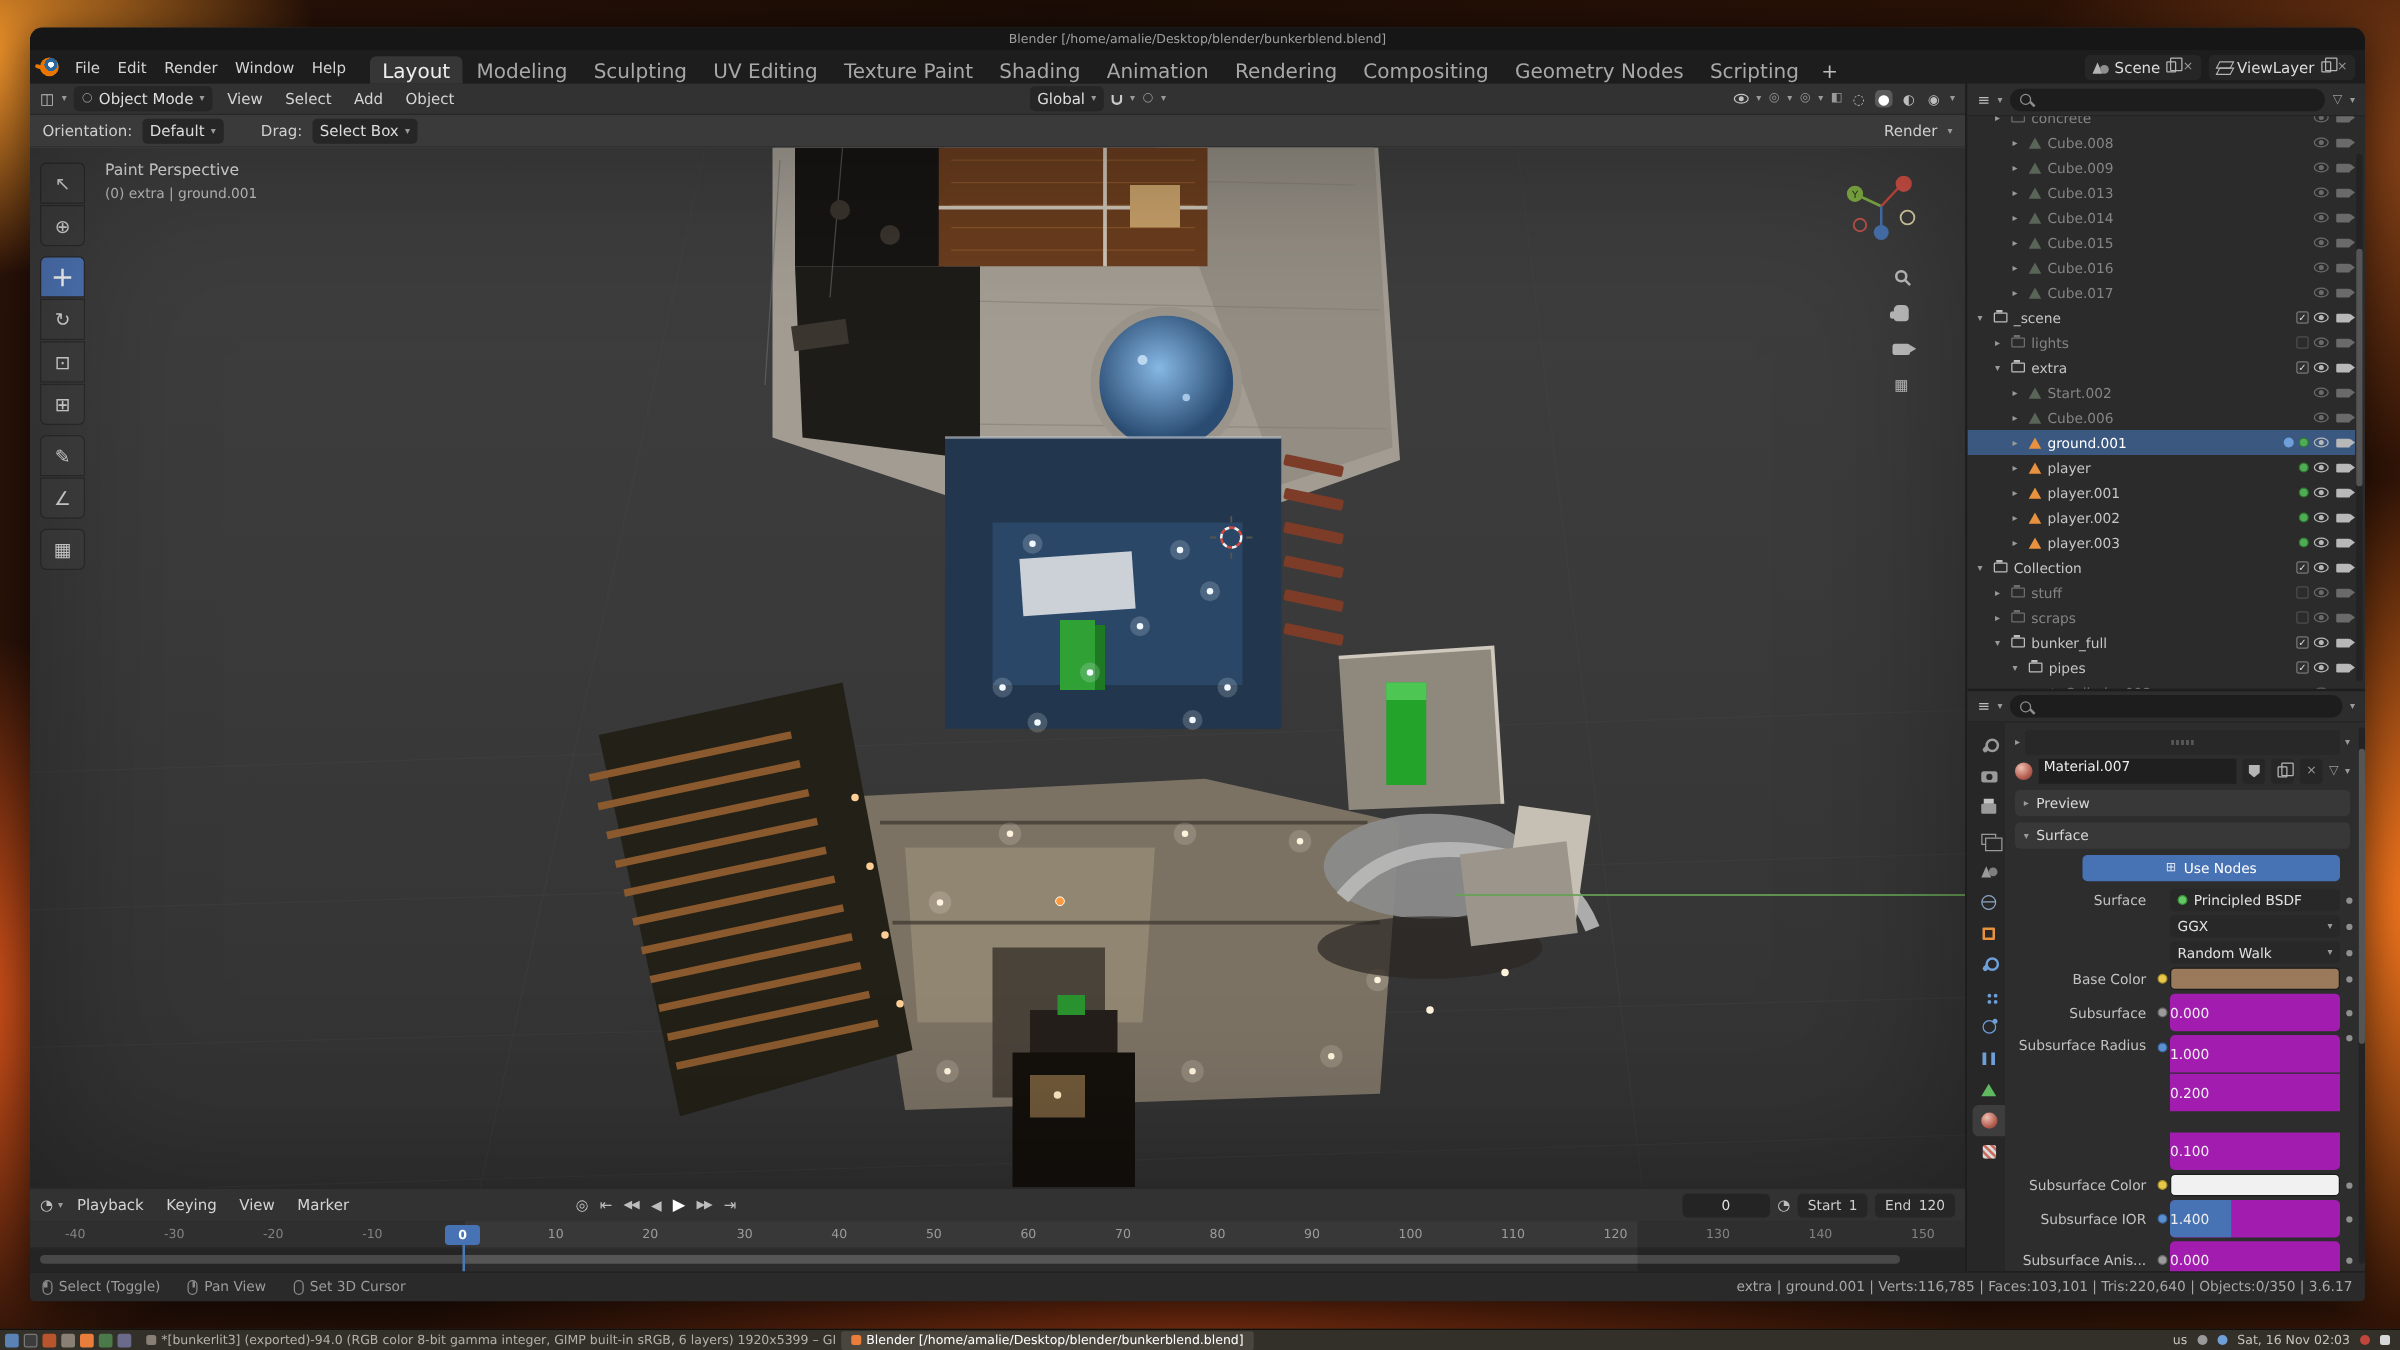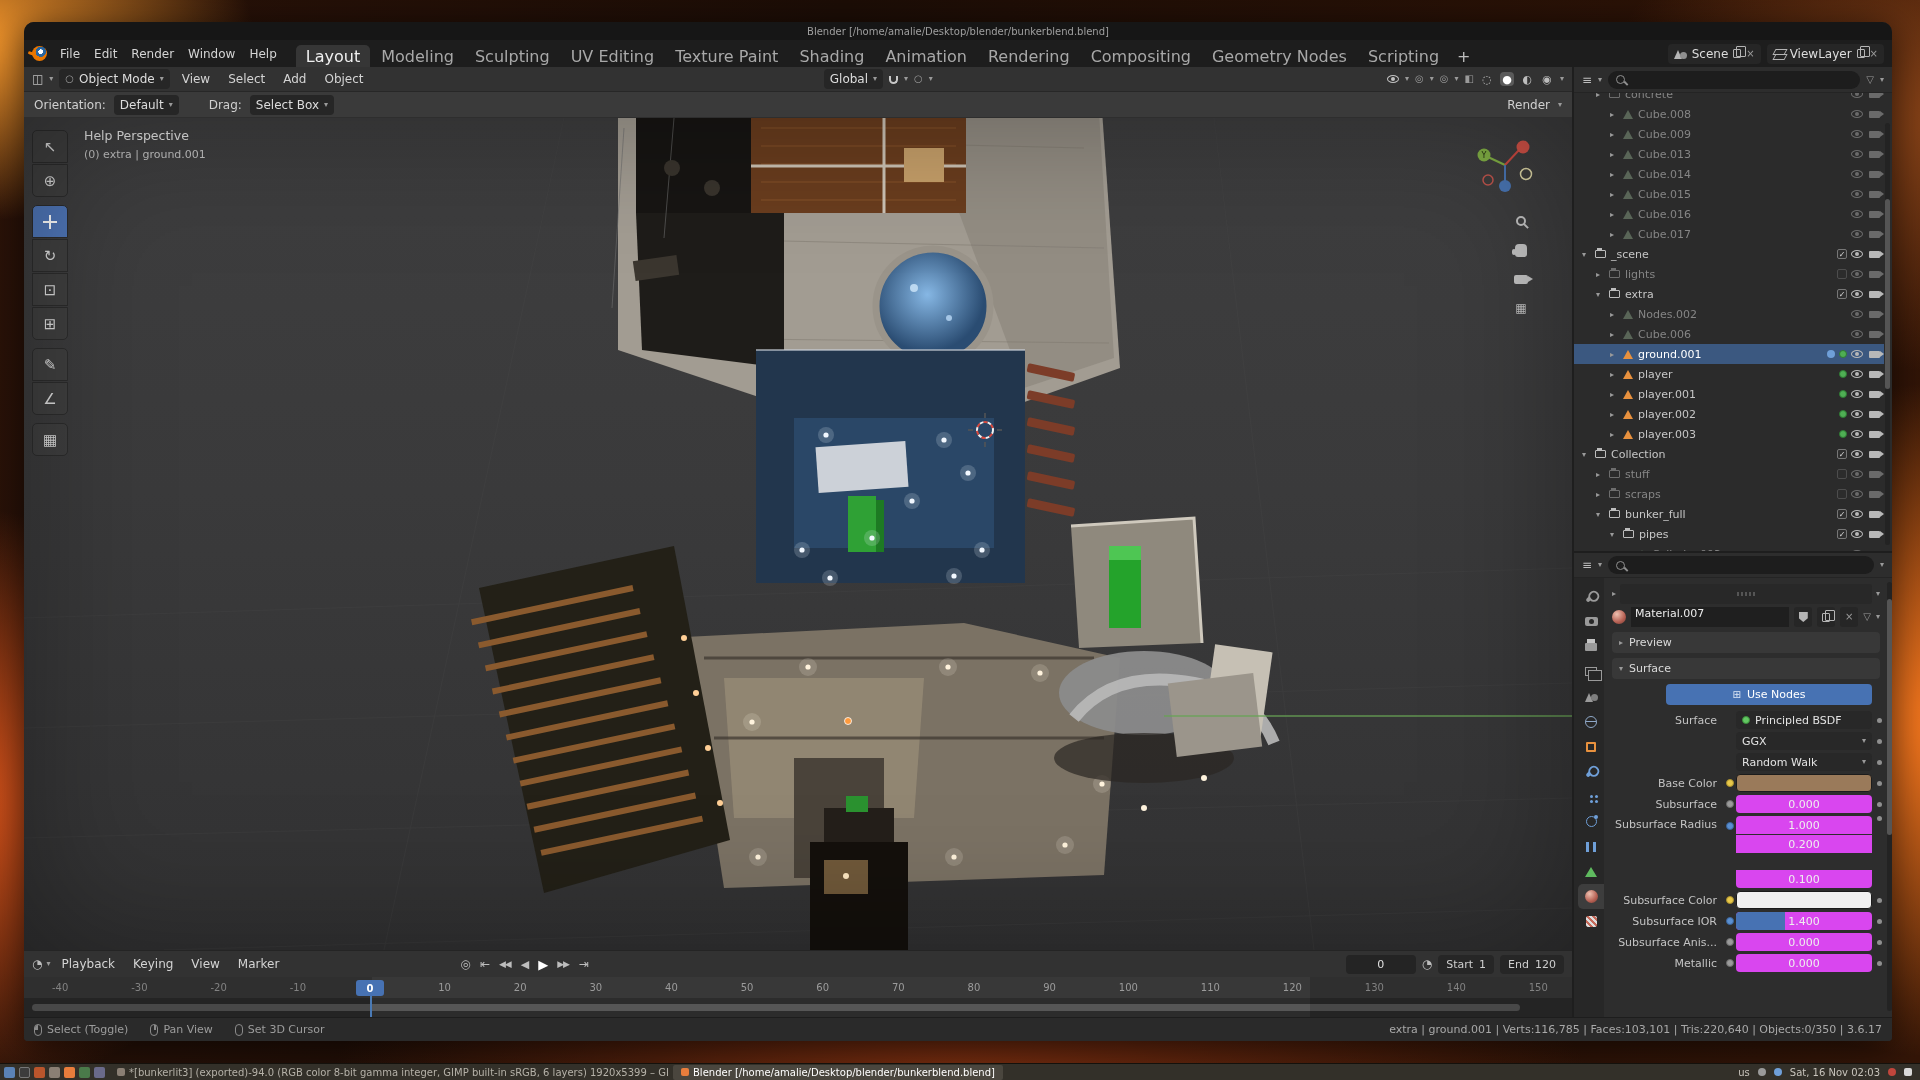--- a/index.html
+++ b/index.html
@@ -172,21 +172,21 @@
   .sock{width:8px;height:8px;border-radius:50%}
   .sock.green{background:#63c763;border:1px solid #3a8f3a}
   .sock.yellow{background:#e8c84a;border:1px solid #a98f2c}
   .sock.blue{background:#5a8fd0;border:1px solid #39639a}
   .sock.gray{background:#9a9a9a;border:1px solid #6a6a6a}
   .pctl{flex:1;min-width:0}
   .pdot{width:14px;display:flex;justify-content:center}
   .pdot::after{content:"";width:5px;height:5px;border-radius:50%;background:#8f8f8f}
   .pdd{height:18px;background:#282828;border-radius:4px;display:flex;align-items:center;justify-content:space-between;padding:0 6px;color:#e2e2e2}
   .pdd .lft{display:flex;align-items:center;gap:5px}
-  .pval{height:18px;background:#d946ef;border-radius:4px;display:flex;align-items:center;justify-content:center;color:#efefef;position:relative;overflow:hidden}
+  .pval{height:30px;background:#a21caf;border-radius:4px;display:flex;align-items:center;color:#efefef;position:relative;overflow:hidden}
   .pval.t{border-radius:4px 4px 0 0;margin-bottom:1px}
   .pval.m{border-radius:0;margin-bottom:17px}
   .pval.b{border-radius:0 0 4px 4px}
   .pval.ior::before{content:"";position:absolute;left:0;top:0;bottom:0;width:36%;background:#4772b3}
   .pval span{position:relative}
   .pswatch{height:18px;border-radius:4px;border:1px solid #1c1c1c}
   .pscroll{position:absolute;right:0;top:4px;bottom:6px;width:5px;background:#232323;border-radius:3px}
   .pscroll .sb{position:absolute;top:4%;height:55%;left:0;right:0;background:#555;border-radius:3px}
   
   .statusbar{height:24px;background:#2a2a2a;border-top:1px solid #1d1d1d;display:flex;align-items:center;padding:0 10px;color:#9c9c9c;font-size:11px}
@@ -464,21 +464,21 @@
           <circle cx="824" cy="603" r="3.5" fill="#ff9a3c" stroke="#fff" stroke-width="0.8"></circle>
 
           <g>
             <circle cx="961" cy="312" r="8" fill="none" stroke="#f2f2f2" stroke-width="2" stroke-dasharray="4 4"></circle>
             <circle cx="961" cy="312" r="8" fill="none" stroke="#d84a3f" stroke-width="2" stroke-dasharray="4 4" stroke-dashoffset="4"></circle>
             <path d="M961,300 v-5 M961,324 v5 M949,312 h-5 M973,312 h5" stroke="#555" stroke-width="1.5"></path>
           </g>
         </svg>
 
         <div class="vp-ovl">
-          <div class="l1">Help Perspective</div>
+          <div class="l1">Paint Perspective</div>
           <div class="l2">(0) extra | ground.001</div>
         </div>
 
         <div class="vtools">
           <div class="vtool">
               <span>↖</span>
             </div>
           <div class="vtool ge">
               <span>⊕</span>
             </div>
@@ -705,21 +705,21 @@
               <span class="olbl">extra</span>
               <span class="otg">
                 <span class="i-chk"><span>✓</span></span>
                 <span class="i-eye"></span>
                 <span class="i-cam"></span>
               </span>
             </div>
           <div class="orow lvl2 dim">
               <span class="oar">▸</span>
               <span class="oi tri g"></span>
-              <span class="olbl">Nodes.002</span>
+              <span class="olbl">Start.002</span>
               <span class="otg">
                 <span class="i-eye"></span>
                 <span class="i-cam"></span>
               </span>
             </div>
           <div class="orow lvl2 dim">
               <span class="oar">▸</span>
               <span class="oi tri g"></span>
               <span class="olbl">Cube.006</span>
               <span class="otg">

